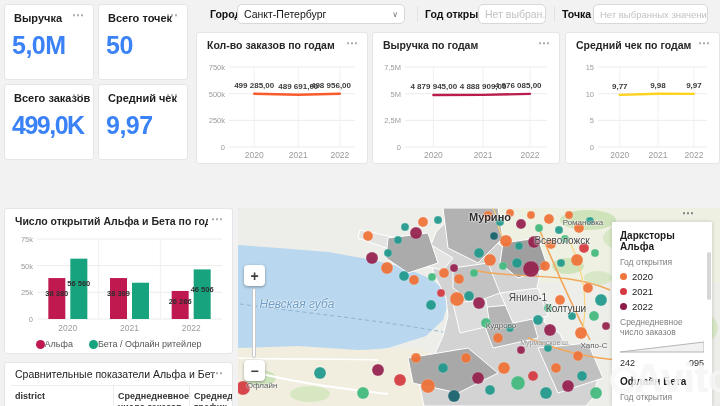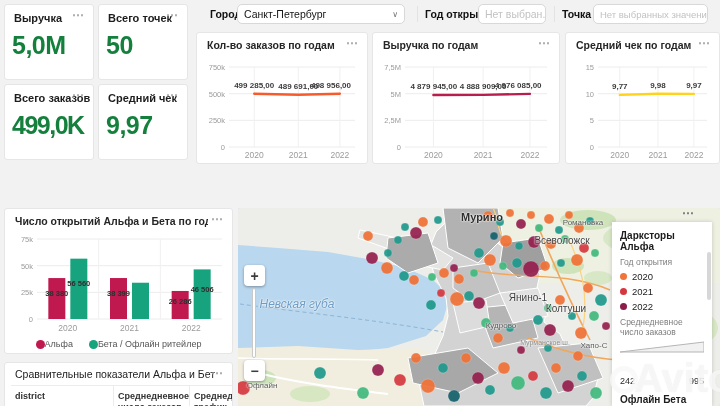--- a/index.html
+++ b/index.html
@@ -3,21 +3,21 @@
 <meta charset="utf-8">
 <style>
   *{margin:0;padding:0;box-sizing:border-box}
   html,body{background:#fff}
   body{font-family:"Liberation Sans",sans-serif;-webkit-font-smoothing:antialiased}
   .page{position:relative;width:720px;height:406px;background:#f2f2f3;overflow:hidden}
   .card{position:absolute;background:#fff;border:1px solid #e6e6e6;border-radius:3px}
   .more{position:absolute;top:3px;right:8px;color:#a3a3a3;font-size:12px;font-weight:700;letter-spacing:1px;cursor:pointer}
   
   .kpi-title{position:absolute;top:7px;left:9px;font-size:11px;font-weight:700;color:#1d1d1d}
-  .kpi-value{position:absolute;top:26px;left:7px;font-size:25px;font-weight:700;color:#15803d;letter-spacing:-.5px}
+  .kpi-value{position:absolute;top:26px;left:7px;font-size:25px;font-weight:700;color:#3b82f6;letter-spacing:-.5px}
   
   .flabel{position:absolute;top:8px;font-size:10.5px;font-weight:700;color:#111;white-space:nowrap}
   .fselect{position:absolute;top:4px;height:20px;background:#fff;border:1px solid #d8d8d8;border-radius:5px;
            display:flex;align-items:center;padding:0 6px;font-size:10.5px;color:#141414;overflow:hidden;white-space:nowrap}
   .fselect .chev{margin-left:auto;color:#737373;font-size:8px;padding-left:4px}
   .placeholder{color:#c2c2c2}
   .vdiv{position:absolute;top:6px;width:1px;height:16px;background:#e3e3e3}
   
   .card-title{position:absolute;top:6px;left:10px;font-size:10.5px;font-weight:700;color:#262626;white-space:nowrap;overflow:hidden;max-width:85%}
   .plot{position:absolute;left:2px;right:2px;top:20px;bottom:2px}
@@ -42,21 +42,21 @@
   .zoom-btn{position:absolute;left:6px;width:21px;height:21px;background:#fff;border-radius:4px;box-shadow:0 1px 3px rgba(0,0,0,.35);
             display:flex;align-items:center;justify-content:center;font-size:14px;font-weight:700;color:#3c3c3c;cursor:pointer}
   .zoom-track{position:absolute;left:14px;top:80px;width:4px;height:70px;background:#fff;border:1px solid #c9c9c9;border-radius:2px}
   
   .map-legend{position:absolute;left:374px;top:14px;width:100px;bottom:0;background:#fff;box-shadow:0 0 4px rgba(0,0,0,.18);padding:6px 8px 0 8px;overflow:hidden}
   .mlg-title{font-size:10px;font-weight:700;color:#1c1c1c;margin-top:2px}
   .mlg-sub{font-size:8.5px;color:#7c7c7c;margin-top:5px;line-height:1.2}
   .mlg-row{display:flex;align-items:center;gap:5px;margin-top:4px}
   .mlg-row span{font-size:9.5px;color:#1c1c1c}
   .mlg-dot{width:7px;height:7px;border-radius:50%;display:inline-block}
-  .mlg-minmax{display:flex;justify-content:space-between;font-size:9px;color:#2a2a2a;margin-top:19px}
+  .mlg-minmax{display:flex;justify-content:space-between;font-size:9px;color:#2a2a2a;margin-top:1px}
   .mlg-scroll{position:absolute;right:1px;top:30px;width:4px;height:48px;background:#d7d7d7;border-radius:2px}
   .map-more{position:absolute;left:444px;top:-2px;color:#6f6f6f;font-size:12px;font-weight:700;letter-spacing:1px;text-shadow:0 0 2px #fff;cursor:pointer}
   
   .watermark{position:absolute;left:396px;top:148px;font-size:40px;font-weight:700;color:rgba(248,248,248,.85);
              text-shadow:0 0 1px rgba(180,180,180,.25);pointer-events:none}
   .wm-ring{position:absolute;left:372px;top:158px;width:28px;height:28px;border:5px solid rgba(248,248,248,.8);border-radius:50%;pointer-events:none}
   svg text{font-family:"Liberation Sans",sans-serif}
 </style>
 </head>
 <body>
@@ -352,21 +352,21 @@
           <circle cx="340" cy="148" r="5" fill="#ef7136" fill-opacity="0.93" stroke="rgba(255,255,255,0.4)" stroke-width="0.5"></circle>
           <circle cx="310" cy="140" r="4" fill="#1f998b" fill-opacity="0.93" stroke="rgba(255,255,255,0.4)" stroke-width="0.5"></circle>
           <circle cx="283" cy="142" r="4" fill="#94204f" fill-opacity="0.93" stroke="rgba(255,255,255,0.4)" stroke-width="0.5"></circle>
           <circle cx="260" cy="130" r="5" fill="#ef7136" fill-opacity="0.93" stroke="rgba(255,255,255,0.4)" stroke-width="0.5"></circle>
           <circle cx="272" cy="120" r="4" fill="#1f998b" fill-opacity="0.93" stroke="rgba(255,255,255,0.4)" stroke-width="0.5"></circle>
           <circle cx="248" cy="115" r="5" fill="#41b97d" fill-opacity="0.93" stroke="rgba(255,255,255,0.4)" stroke-width="0.5"></circle>
         </g>
     </svg>
 
     <div id="map-labels">
-        <div class="map-label ml-lg" style="left: 244px; top: 9px; text-align: right;">Мурино</div>
+        <div class="map-label ml-lg" style="left: 252px; top: 9px; text-align: right;">Мурино</div>
         <div class="map-label ml-sm" style="left: 345px; top: 14px;">Романовка</div>
         <div class="map-label ml-md" style="left: 324px; top: 32px;">Всеволожск</div>
         <div class="map-label ml-md" style="left: 290px; top: 89px;">Янино-1</div>
         <div class="map-label ml-md" style="left: 328px; top: 100px;">Колтуши</div>
         <div class="map-label ml-sm" style="left: 263px; top: 117px;">Кудрово</div>
         <div class="map-label ml-sm" style="left: 356px; top: 137px;">Хапо-С</div>
         <div class="map-label ml-road" style="left: 307px; top: 134px;">Мурманское ш.</div>
         <div class="map-label ml-water" style="left: 59px; top: 96px;">Невская губа</div>
         <div class="map-label ml-sm" style="left: 24px; top: 177px;">Офлайн</div>
         <div class="map-label ml-sm" style="left: 59px; top: 189px; margin-top: 46px;">Горбунки</div>

